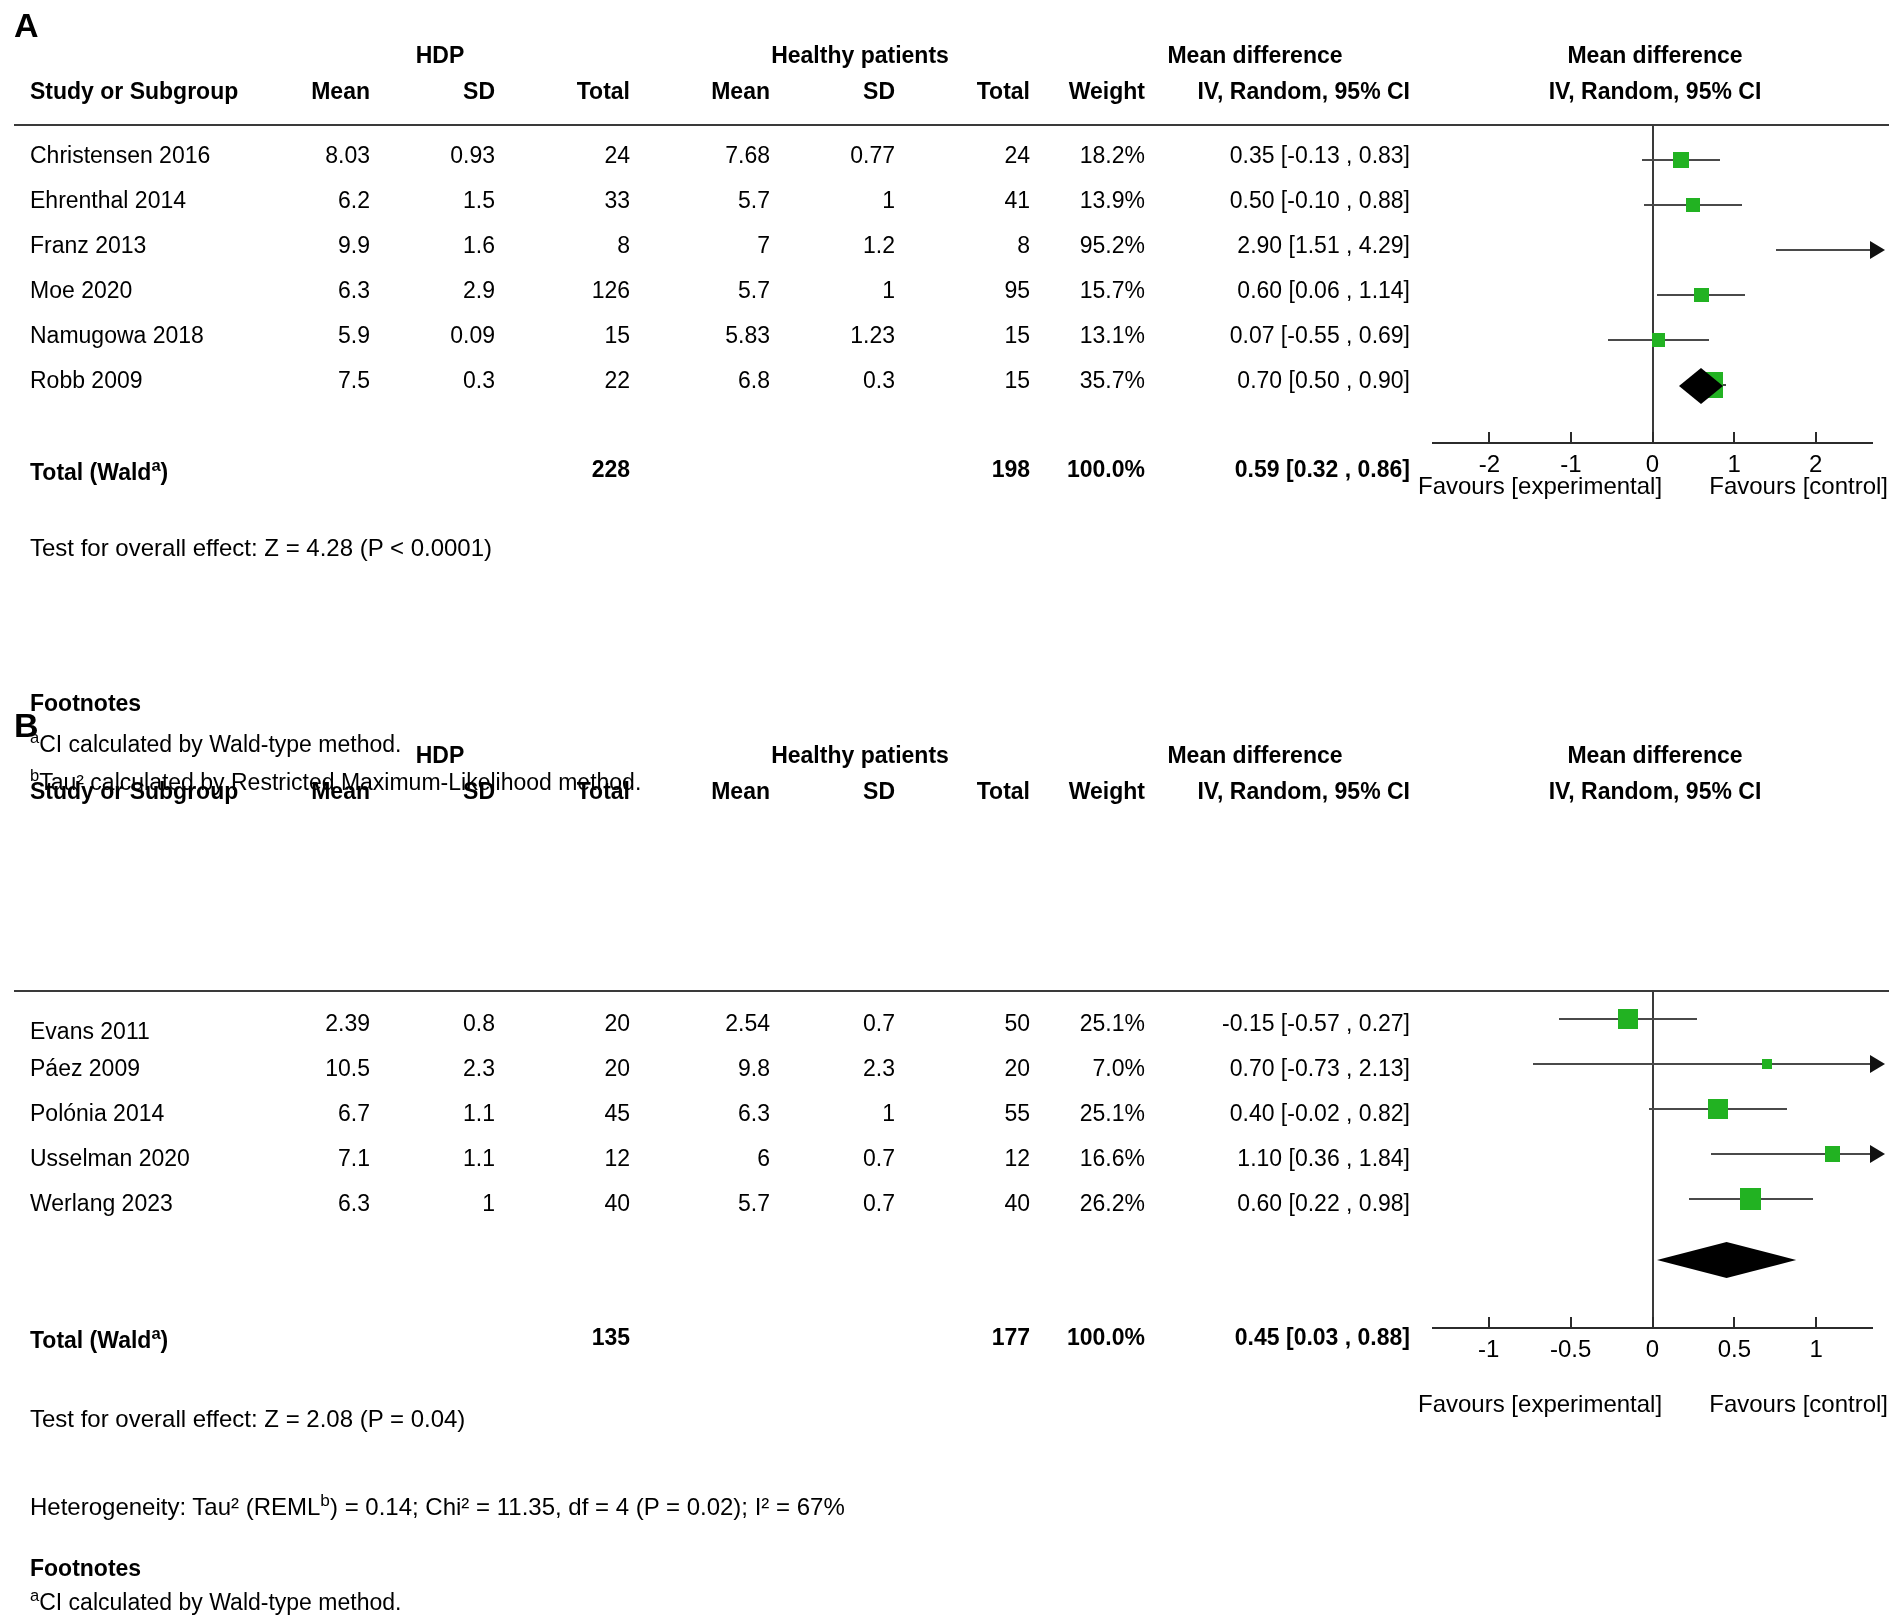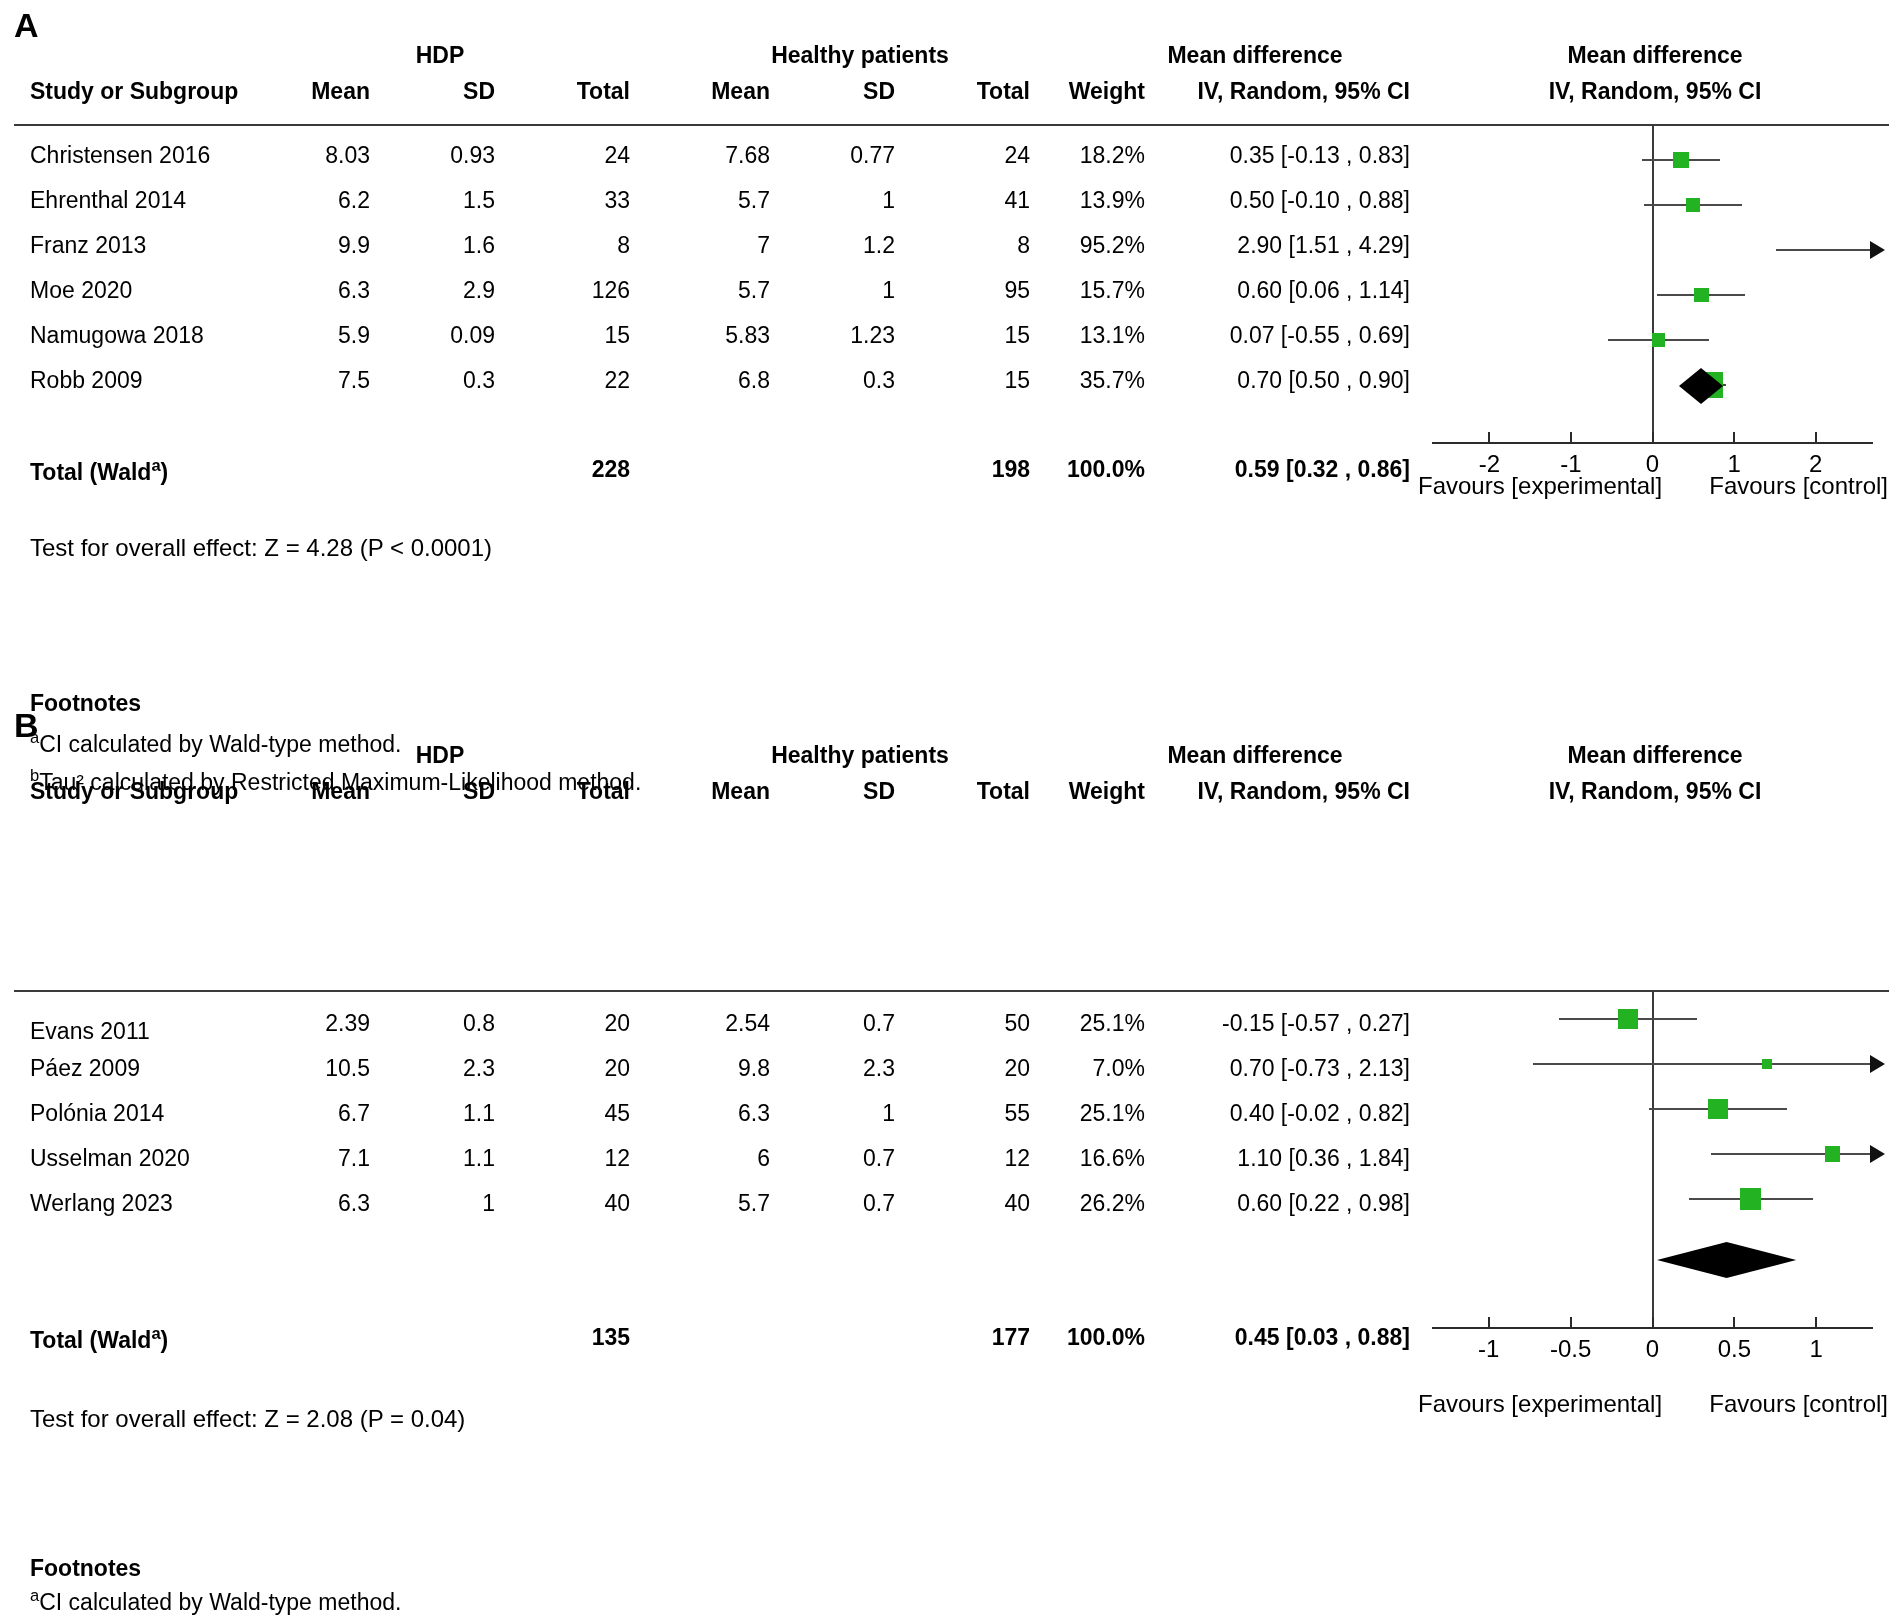--- a/index.html
+++ b/index.html
@@ -306,20 +306,23 @@
     <div class="cell bold c-study" style="top:0;">
       <span>Total (Wald</span><sup>a</sup><span>)</span>
     </div>
     <div class="cell bold c-tot1" style="top:0;">135</div>
     <div class="cell bold c-tot2" style="top:0;">177</div>
     <div class="cell bold c-wt" style="top:0;">100.0%</div>
     <div class="cell bold c-ci" style="top:0;">0.45 [0.03 , 0.88]</div>
   </div>
 
   <div class="stat" style="left:30px;top:705px;">Test for overall effect: Z = 2.08 (P = 0.04)</div>
+  <div class="stat" style="left:30px;top:790px;">
+    <span>Heterogeneity: Tau² (REML</span><sup>b</sup><span>) = 0.14; Chi² = 11.35, df = 4 (P = 0.02); I² = 67%</span>
+  </div>
 
   <div class="foot-h" style="left:30px;top:855px;">Footnotes</div>
   <div class="foot" style="left:30px;top:886px;">
     <sup>a</sup><span>CI calculated by Wald-type method.</span>
   </div>
   <div class="foot" style="left:30px;top:918px;">
     <sup>b</sup><span>Tau² calculated by Restricted Maximum-Likelihood method.</span>
   </div>
 
   <div class="plot" style="left:1420px;top:290px;width:465px;height:390px;">

